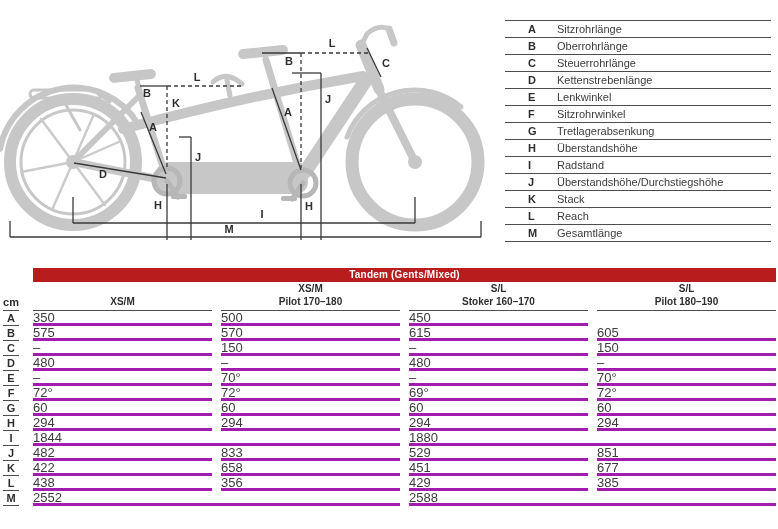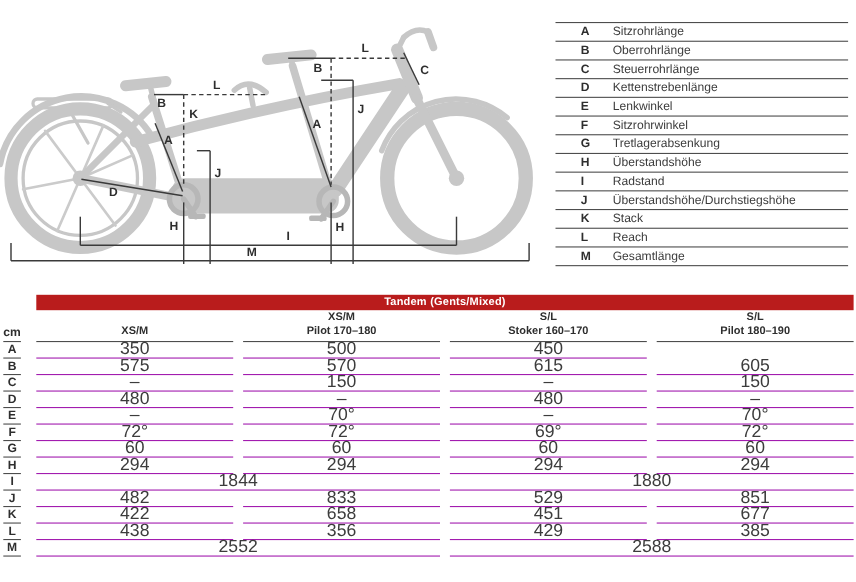--- a/index.html
+++ b/index.html
@@ -22,22 +22,22 @@
              font-size:10px;font-weight:bold;text-align:center;line-height:14px;letter-spacing:.2px;}
   .thead{display:flex;align-items:flex-end;height:29px;}
   .unit-cell{width:16px;margin-right:14px;flex:none;font-weight:bold;font-size:11px;color:#2e2e2e;
              text-align:center;border-bottom:1px solid #4d4d4d;padding-bottom:2px;box-sizing:border-box;}
   .hcell{width:179px;margin-right:9px;flex:none;text-align:center;font-weight:bold;font-size:10px;
          line-height:1.3;color:#2e2e2e;border-bottom:1px solid #4d4d4d;padding-bottom:2px;box-sizing:border-box;}
   .hcell:last-child,.tcell:last-child{margin-right:0;}
   .trow{display:flex;height:15px;}
   .tkey{width:16px;margin-right:14px;flex:none;border-bottom:1px solid #4d4d4d;font-weight:bold;
         font-size:11px;color:#2e2e2e;text-align:center;line-height:14px;box-sizing:border-box;}
-  .tcell{width:179px;margin-right:9px;flex:none;border-bottom:1px solid #a21caf;text-align:center;
-         font-size:16px;color:#3c3c3c;line-height:14px;box-sizing:border-box;}
+  .tcell{width:179px;margin-right:9px;flex:none;border-bottom:3px solid #a21caf;
+         font-size:13px;color:#3c3c3c;line-height:14px;box-sizing:border-box;}
   .tcell.merged{width:367px;}
 
   
   .dim-label{font-family:"Liberation Sans",sans-serif;font-size:11px;font-weight:bold;fill:#2e2e2e;}
 </style>
 </head>
 <body>
 
 <div class="canvas">
 

